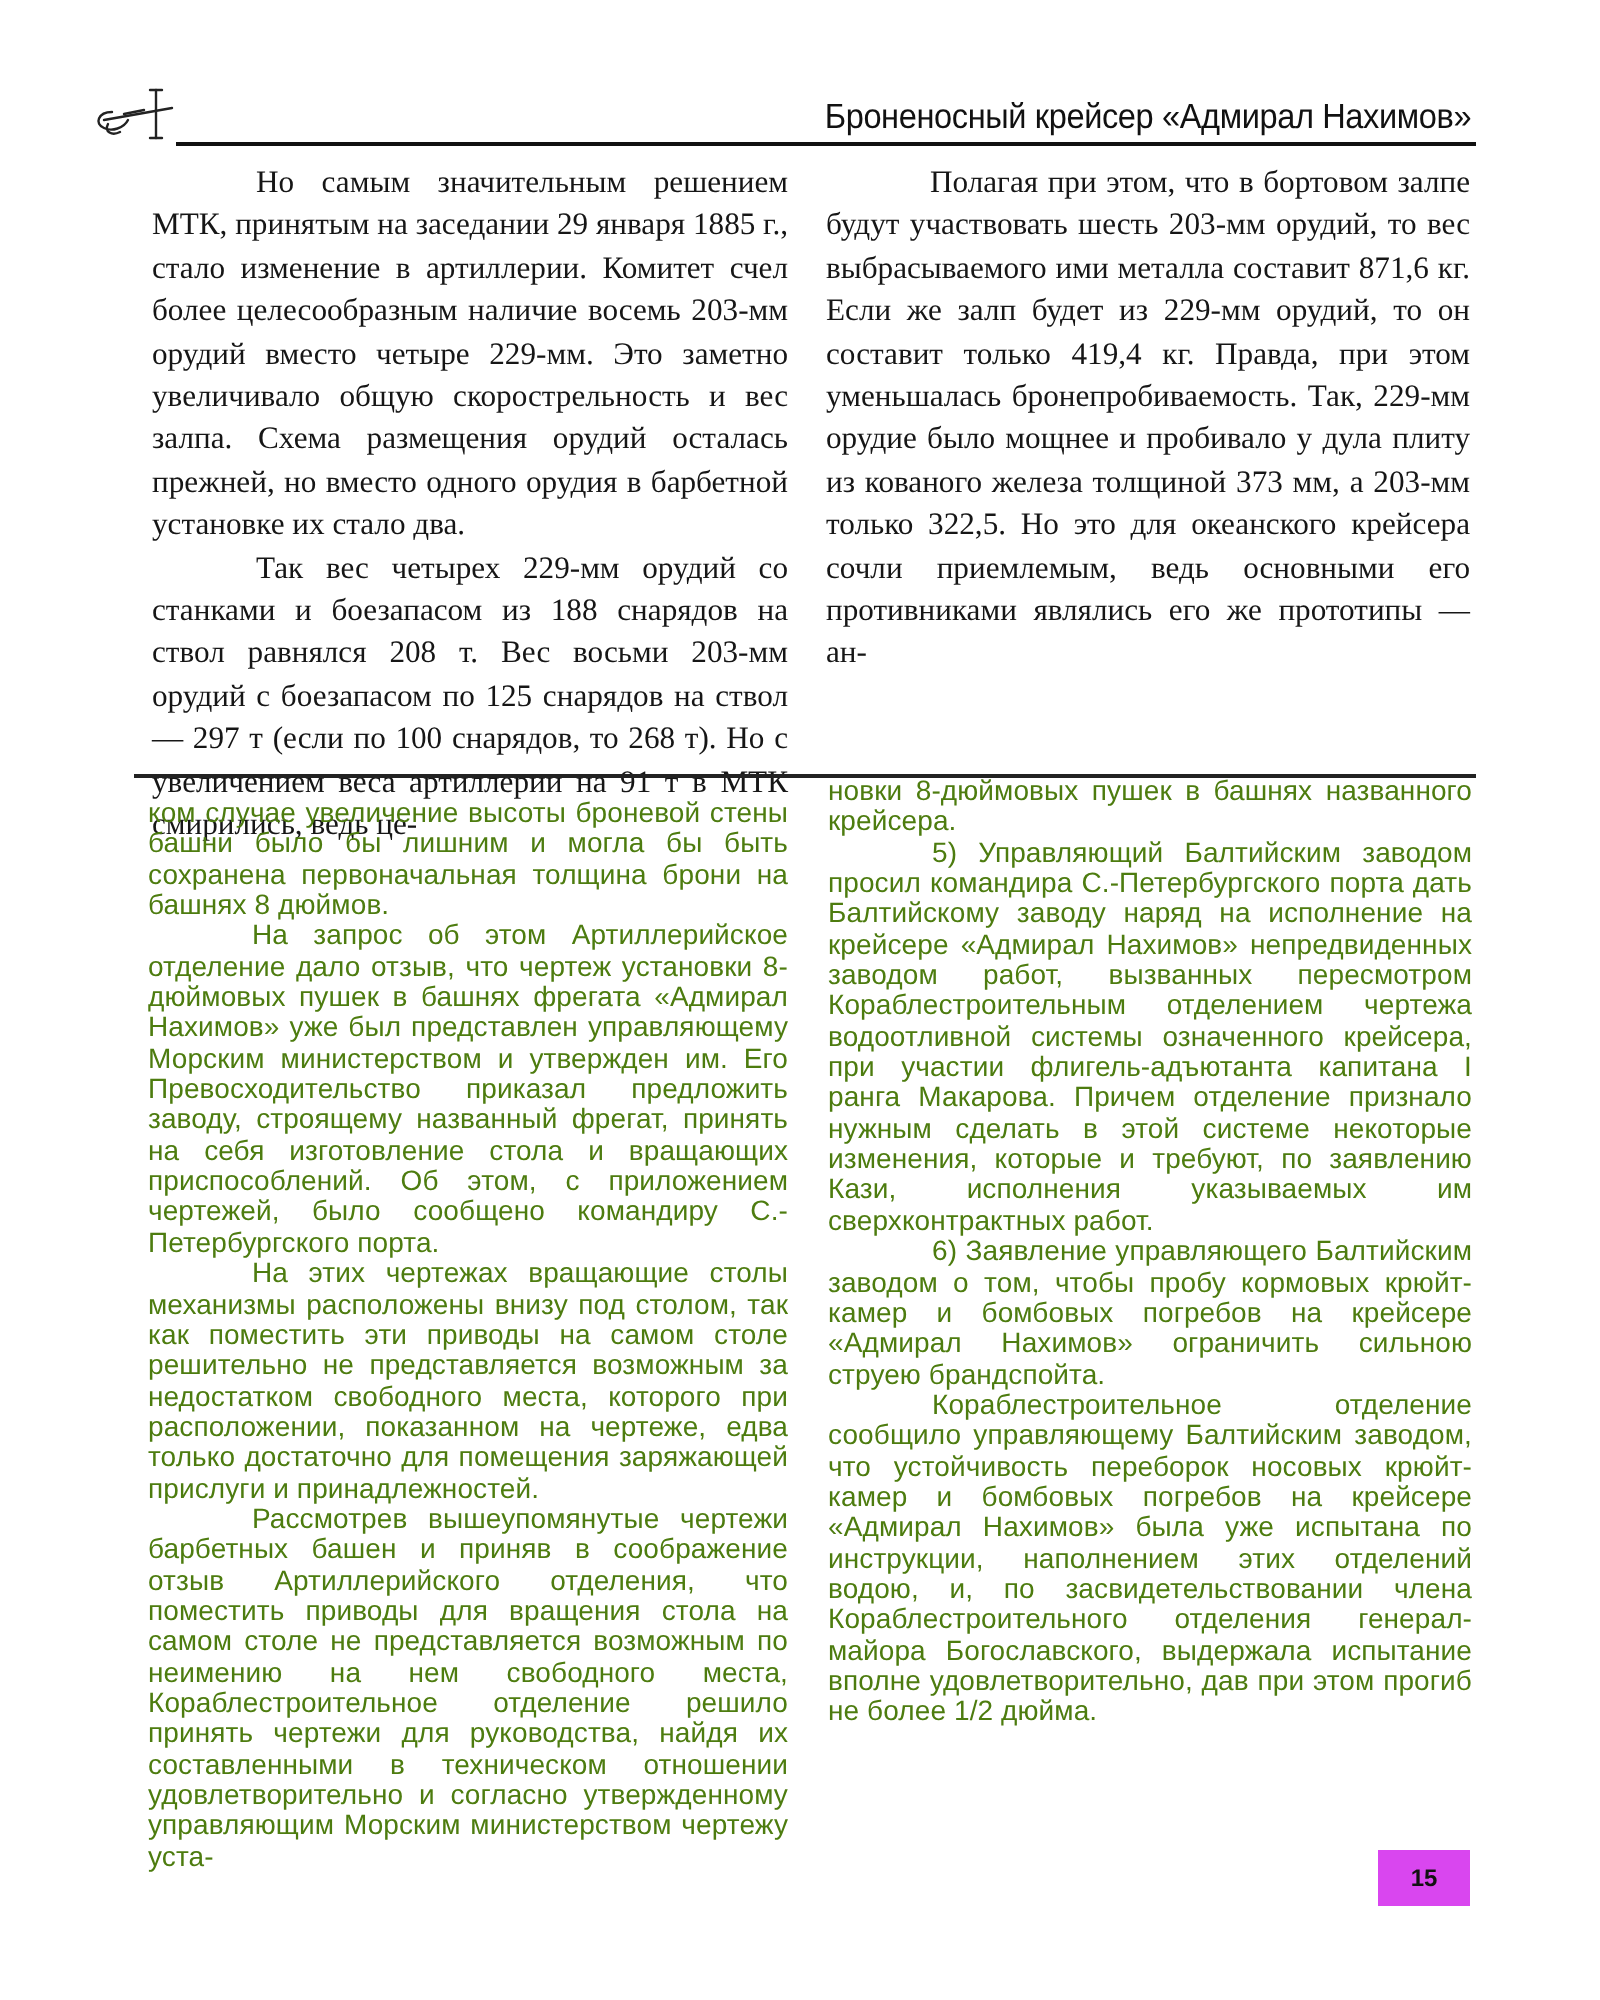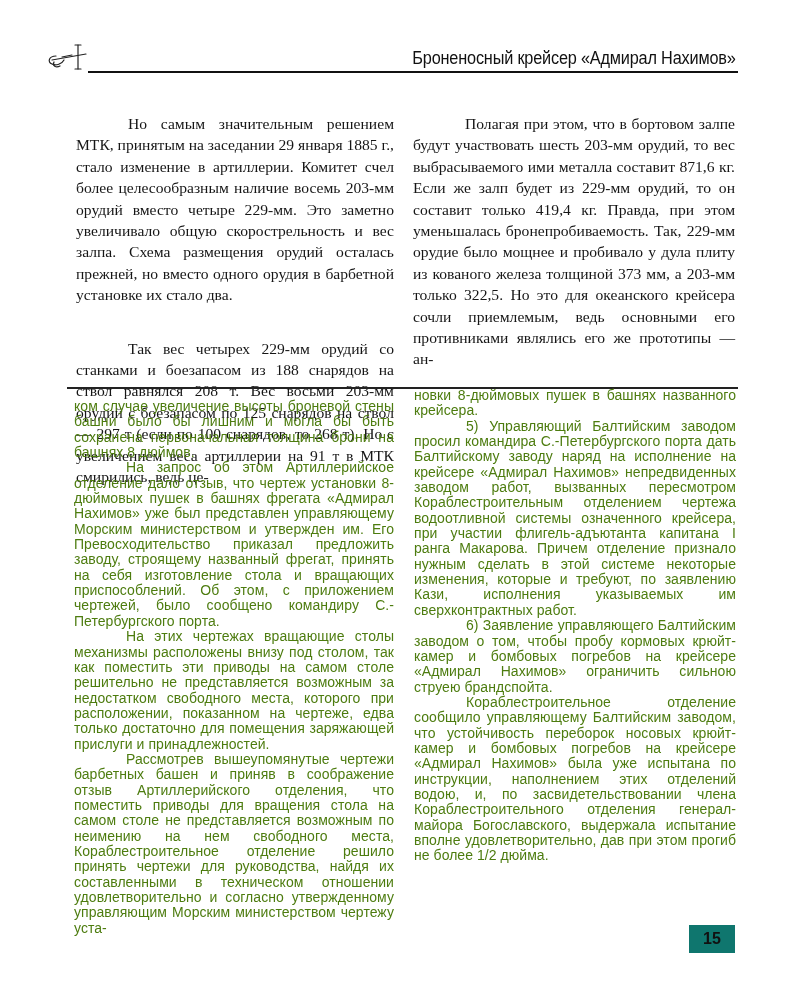--- a/index.html
+++ b/index.html
@@ -10,32 +10,32 @@
     font-family: "Liberation Sans", sans-serif; font-size: 17.5px; color: #111;
     letter-spacing: -0.2px; transform: scaleX(0.93); transform-origin: right center;
   }
   .header-rule { position: absolute; left: 88px; top: 71px; width: 650px; height: 2px; background: #111; }
   .section-rule { position: absolute; left: 67px; top: 387px; width: 671px; height: 2px; background: #222; }
 
   .col { position: absolute; text-align: justify; }
   .serif { font-family: "Liberation Serif", serif; font-size: 15.6px; line-height: 21.4px; color: #161616; }
   .sans  { font-family: Liberation Sans, sans-serif; font-size: 14px; line-height: 15.35px; color: #4d7c0f; letter-spacing: 0.05px; }
   .col p { margin: 0; }
-  .col p.indent { text-indent: 52px; margin-top: 32px; }
+  .col p.indent { text-indent: 52px; }
   .col p.ind-s { text-indent: 52px; }
 
   .top-left  { left: 76px;  top: 81px;  width: 318px; }
   .top-right { left: 413px; top: 81px;  width: 322px; }
   .bot-left  { left: 74px;  top: 399px; width: 320px; }
   .bot-right { left: 414px; top: 388px; width: 322px; }
 
   .page-num {
     position: absolute; left: 689px; top: 925px; width: 46px; height: 28px;
-    background: #0f766e; display: flex; align-items: center; justify-content: center;
-    font-family: "Liberation Sans", sans-serif; font-weight: bold; font-size: 16px; color: #111;
+    background: #d946ef; display: flex; align-items: center; justify-content: center;
+    font-family: "Liberation Sans", sans-serif; font-weight: bold; font-size: 12px; color: #111;
   }
 </style>
 </head>
 <body>
 
 <svg class="logo" viewBox="0 0 46 30" xmlns="http://www.w3.org/2000/svg">
   <g stroke="#222" fill="none" stroke-width="1.2" stroke-linecap="round">
     <line x1="34" y1="3" x2="34" y2="27"></line>
     <line x1="31" y1="3" x2="37" y2="3"></line>
     <line x1="31" y1="27" x2="37" y2="27"></line>

